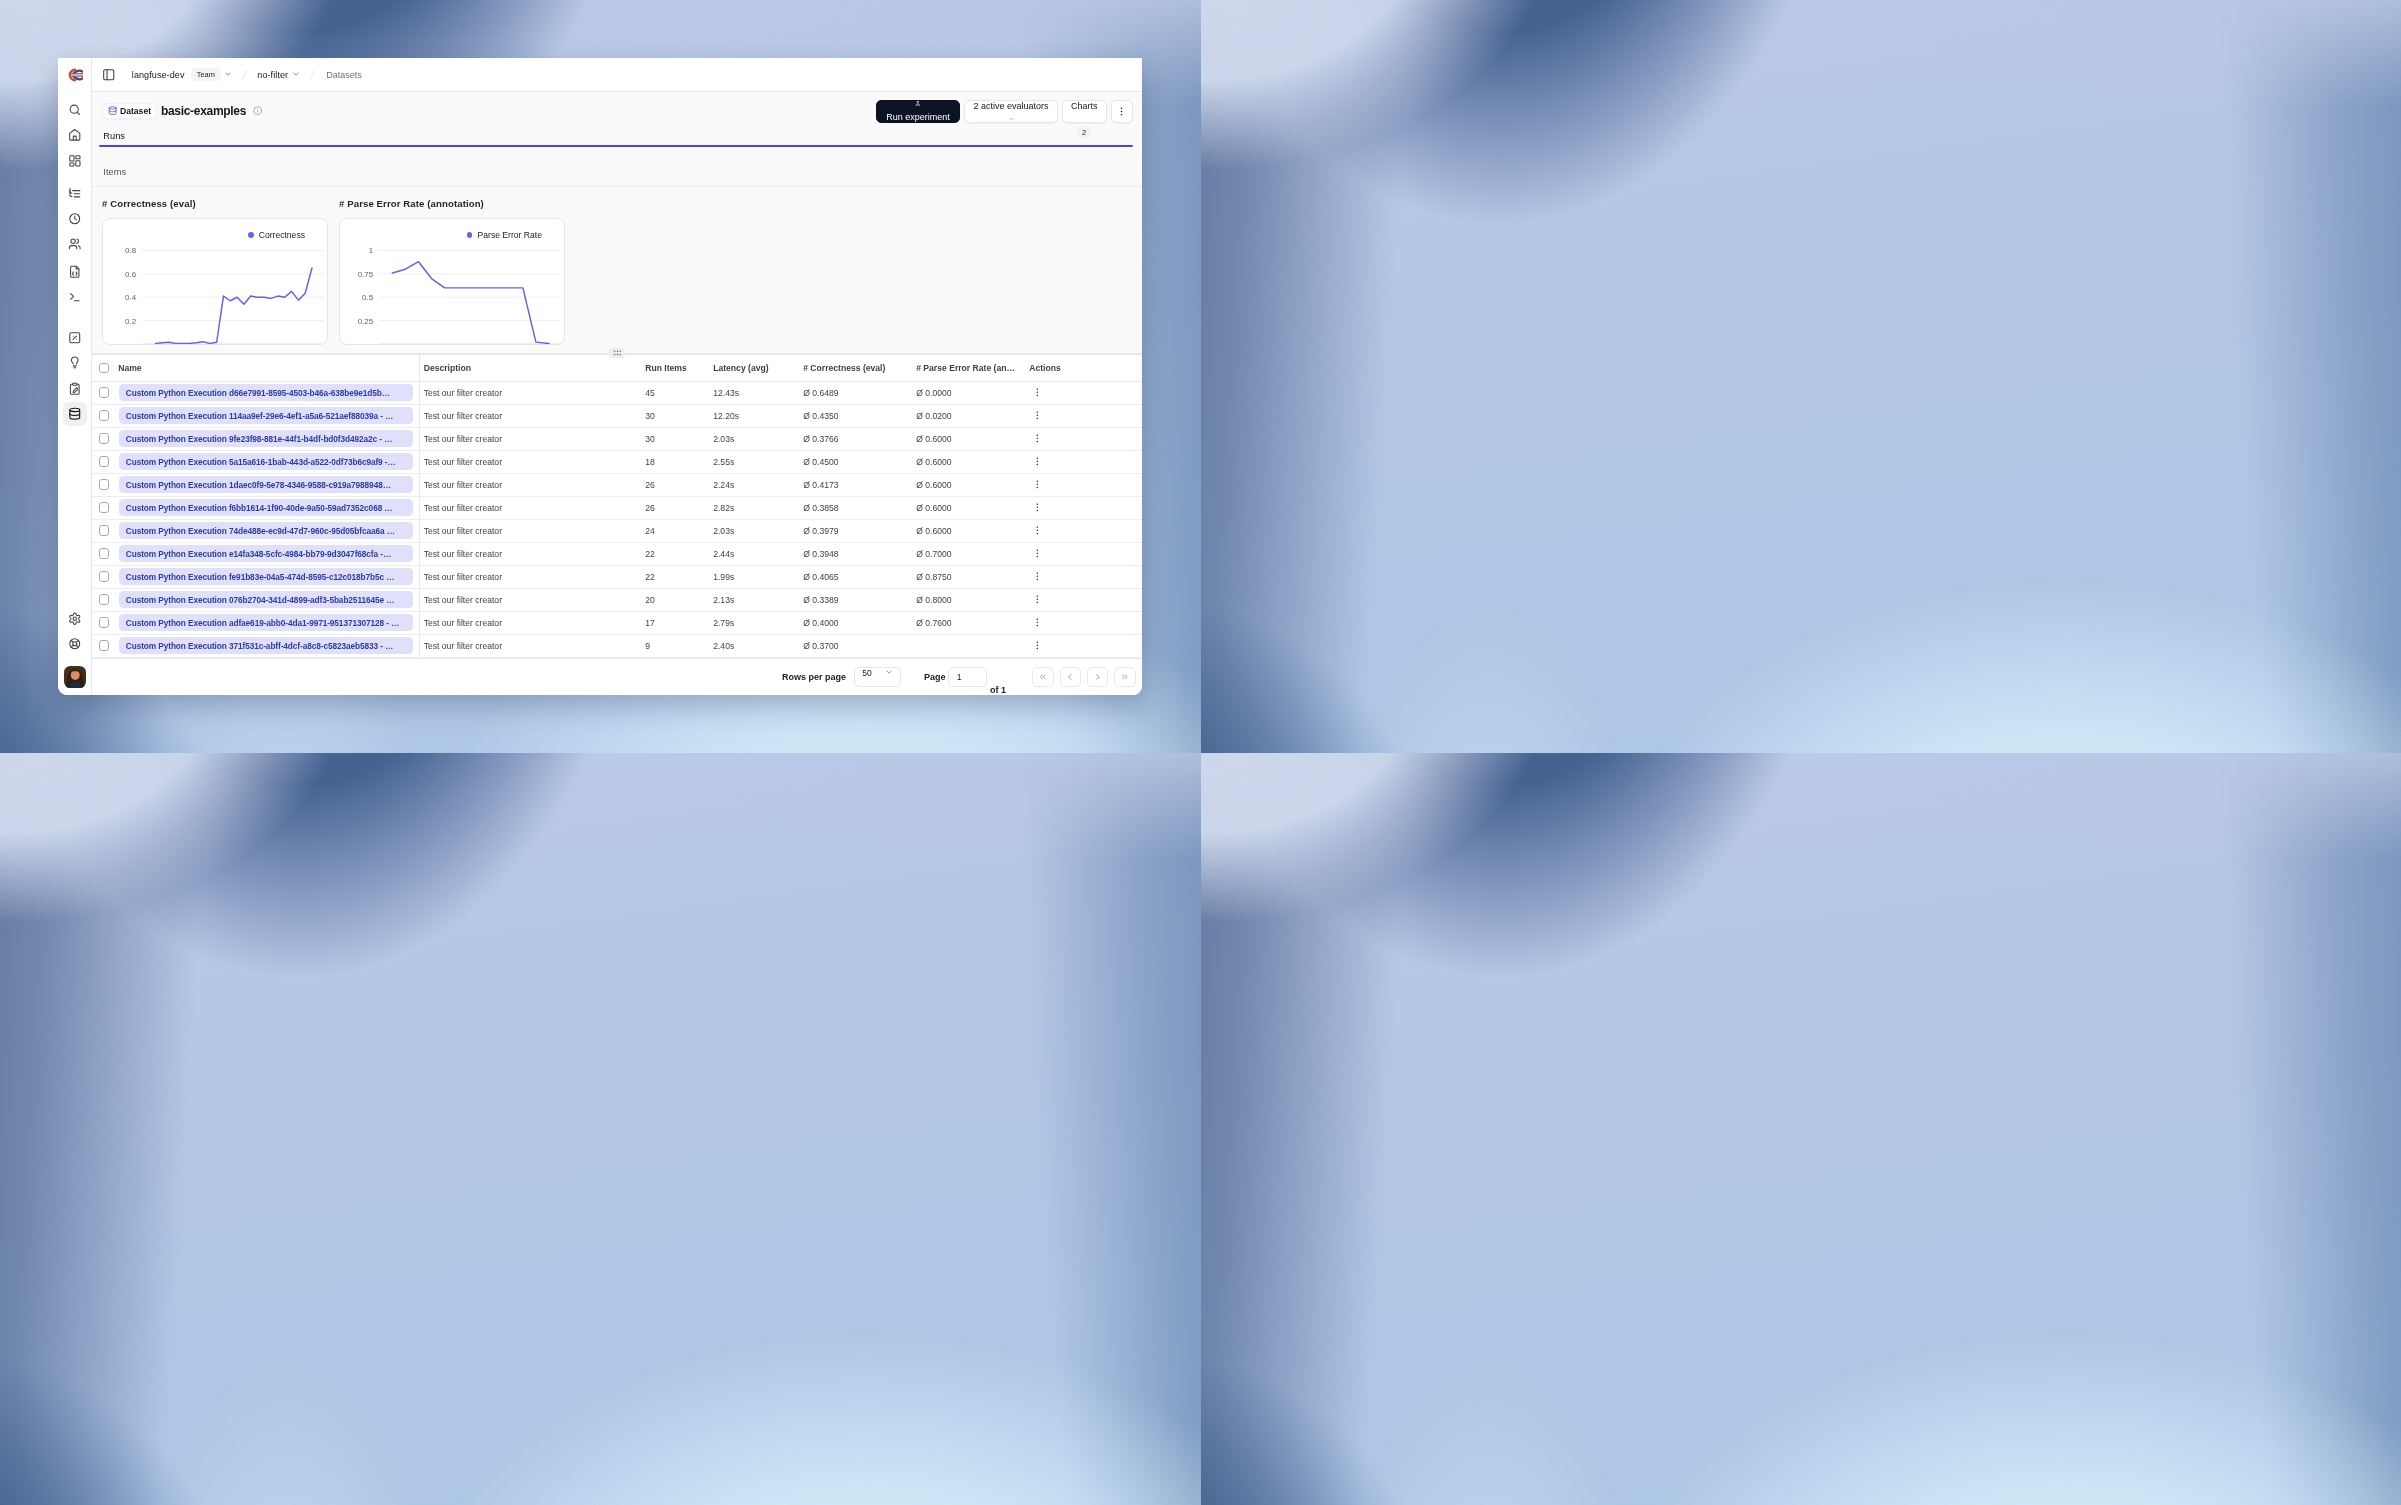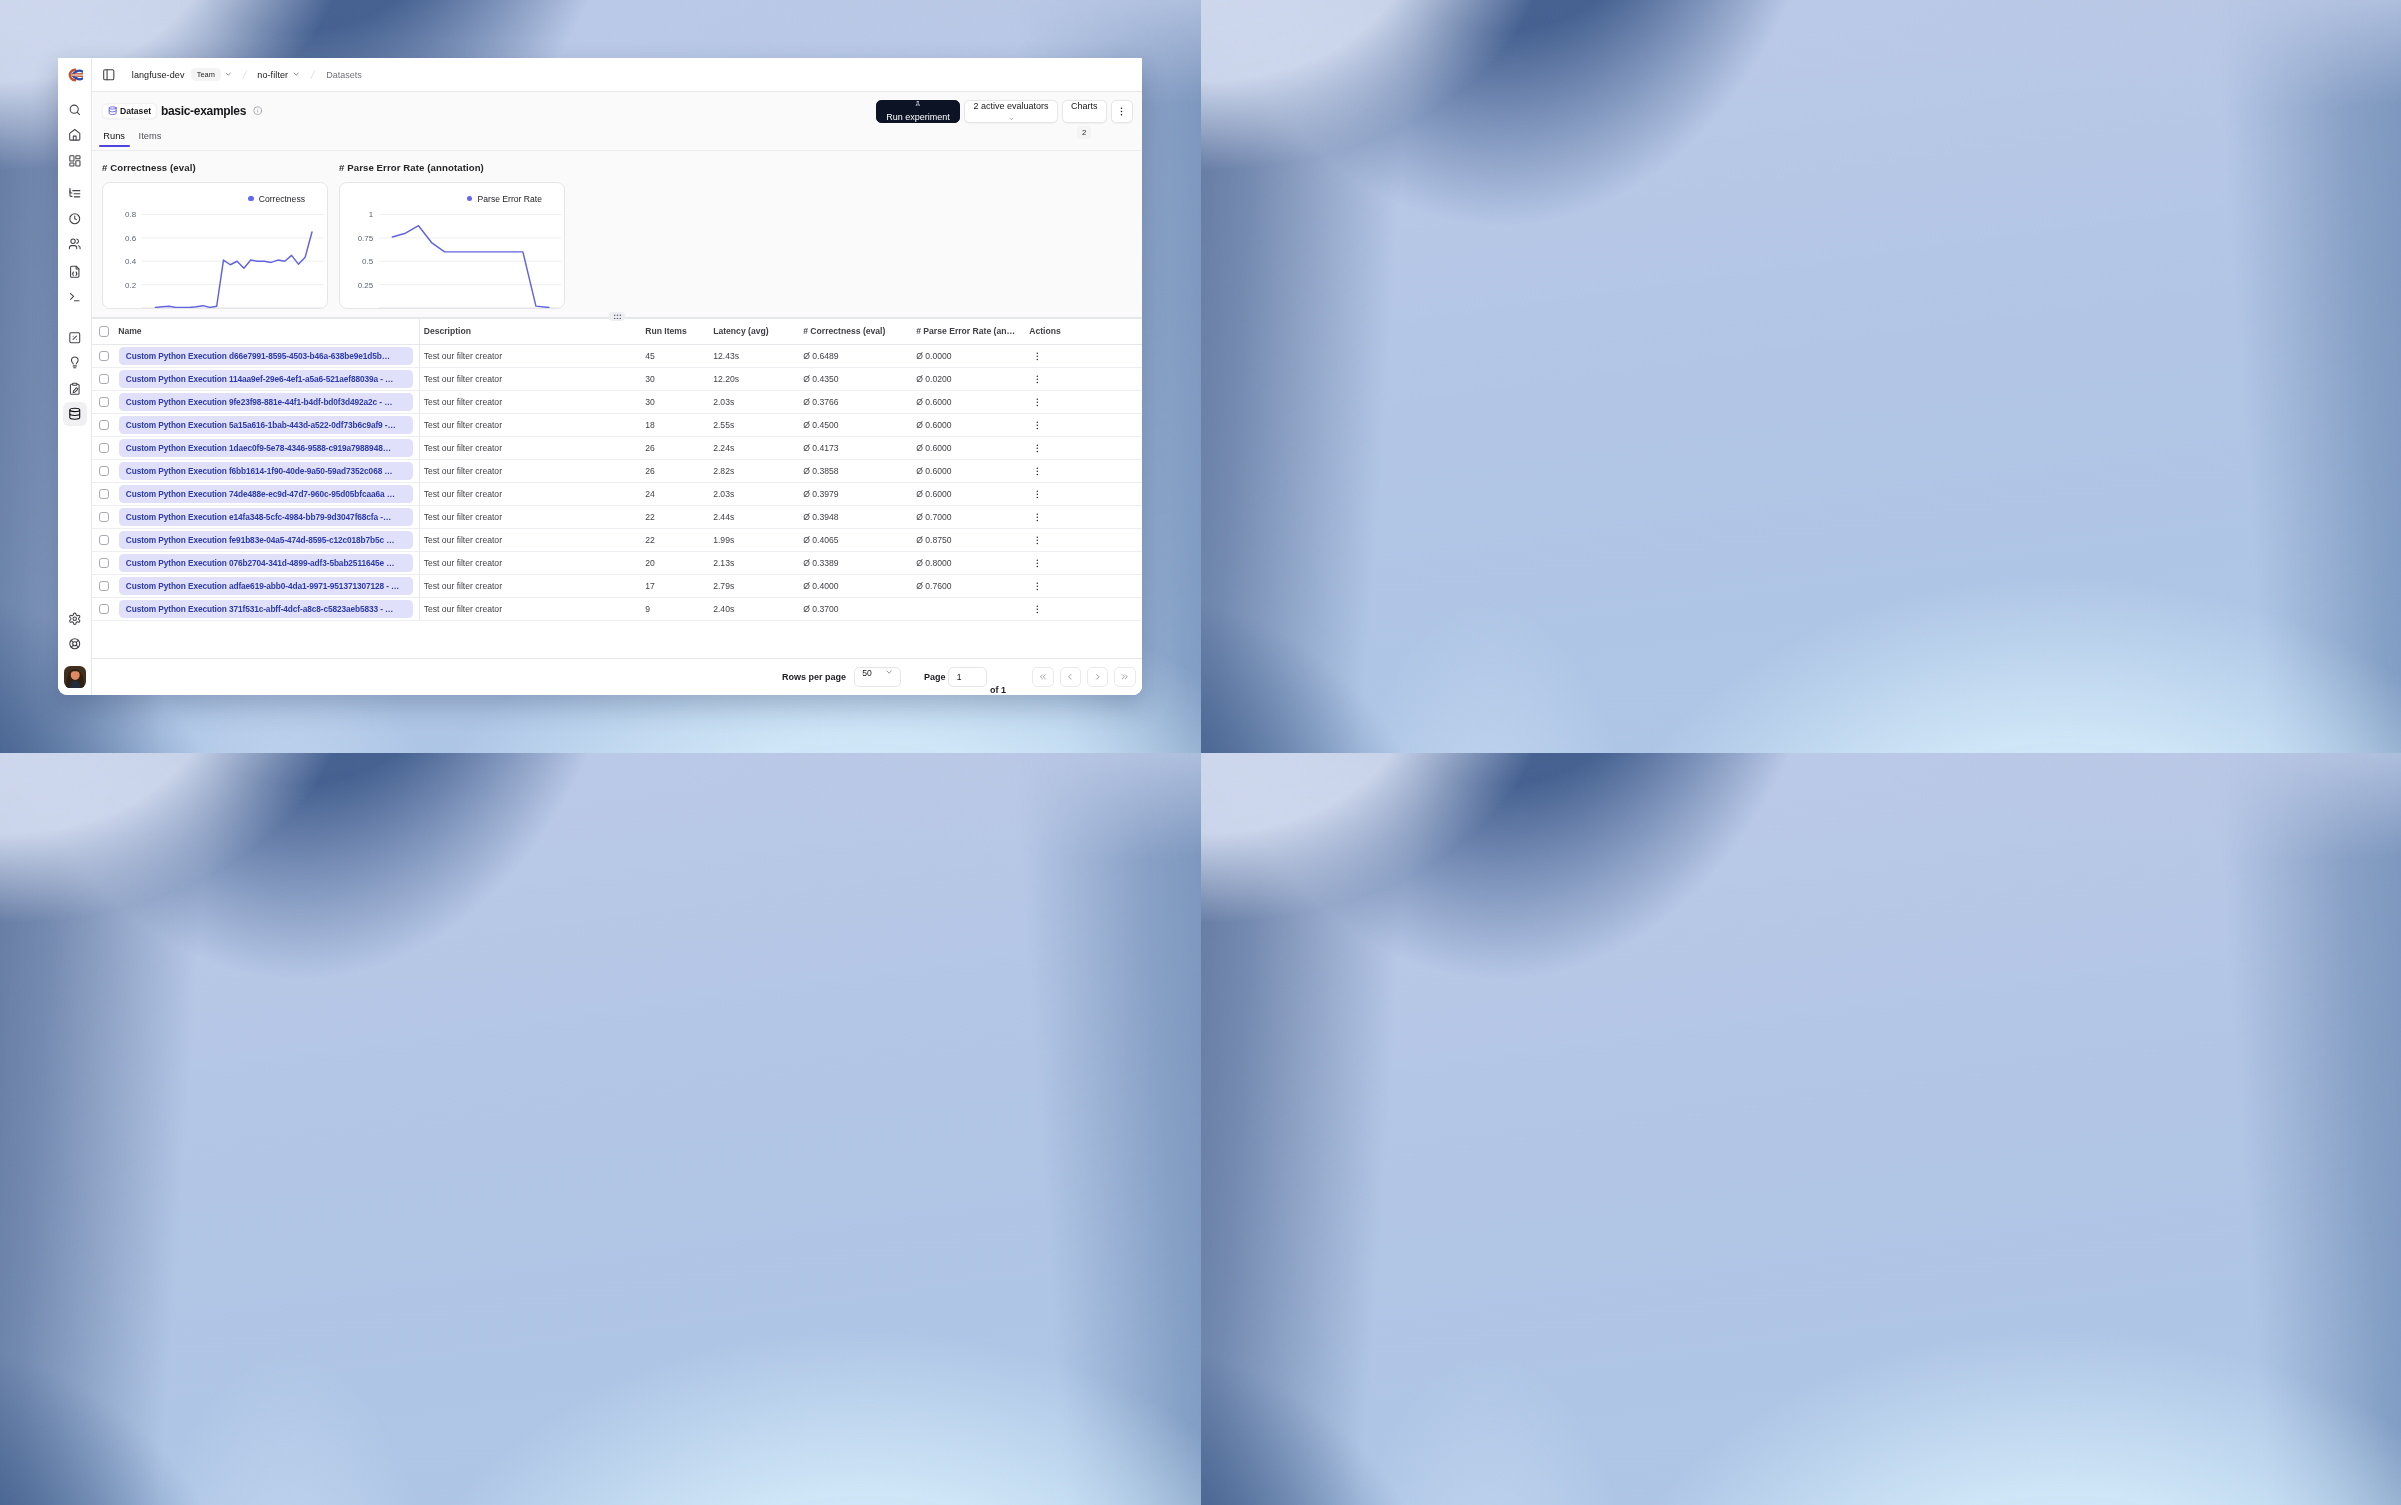--- a/index.html
+++ b/index.html
@@ -55,21 +55,21 @@
   .headactions { margin-left:auto; display:flex; align-items:center; gap:3.8px; }
   .btn { display:flex; align-items:center; gap:5.1px; height:23px; border-radius:5.1px; font-size:9px; font-weight:500; cursor:pointer; font-family:inherit;flex-direction:column; }
   .btn-dark { background:#0c1324; color:#fff; border:0.6px solid #0c1324; padding:0 9.6px; }
   .btn-dark svg { width:9.6px; height:9.6px; }
   .btn-outline { background:#fff; color:#18181b; border:0.6px solid #e6e6ea; padding:0 8.3px; box-shadow:0 0.6px 1px rgba(16,24,40,.04); }
   .btn-outline svg.chev { width:9px; height:9px; color:#717179; }
   .btn-kebab { width:22.4px; padding:0; justify-content:center; }
   .btn-kebab svg { width:11px; height:11px; color:#18181b; }
   .vsep { width:0.6px; height:11.5px; background:#e6e6ea; margin:0 1.3px; }
   .count-badge { background:#f4f4f5; color:#27272a; border-radius:3.8px; font-size:7.7px; font-weight:500; padding:2.2px 5.1px; }
-  .tabs { display:flex; gap:4px; margin-top:5.1px; margin-left:-3.5px; }
+  .tabs { display:flex; gap:18px; margin-top:5.1px; margin-left:-3.5px;flex-direction:column; }
   .tab { position:relative; padding:2.6px 4.8px 6px; font-size:9.3px; font-weight:500; color:#52525b; cursor:pointer; }
   .tab.active { color:#101014; }
   .tab.active::after { content:""; position:absolute; left:0; right:0; bottom:0; height:2.2px; border-radius:1.3px; background:#4e46dc; }
   
   .charts { position:relative; background:#fafafa; padding:10.3px 9px 0 10px; height:167px; border-bottom:0.6px solid #e4e7ee; }
   .charts-grid { display:flex; gap:11px; }
   .chart-block { width:226px; }
   .chart-title { font-size:9.6px; font-weight:700; color:#27272a; line-height:13px; letter-spacing:0.1px; }
   .chart-card { position:relative; margin-top:7.7px; height:127px; background:#fff; border:0.6px solid #e6e6ea; border-radius:7.7px; overflow:hidden; }
   .chart-card svg.plot { position:absolute; inset:0; width:100%; height:100%; }

